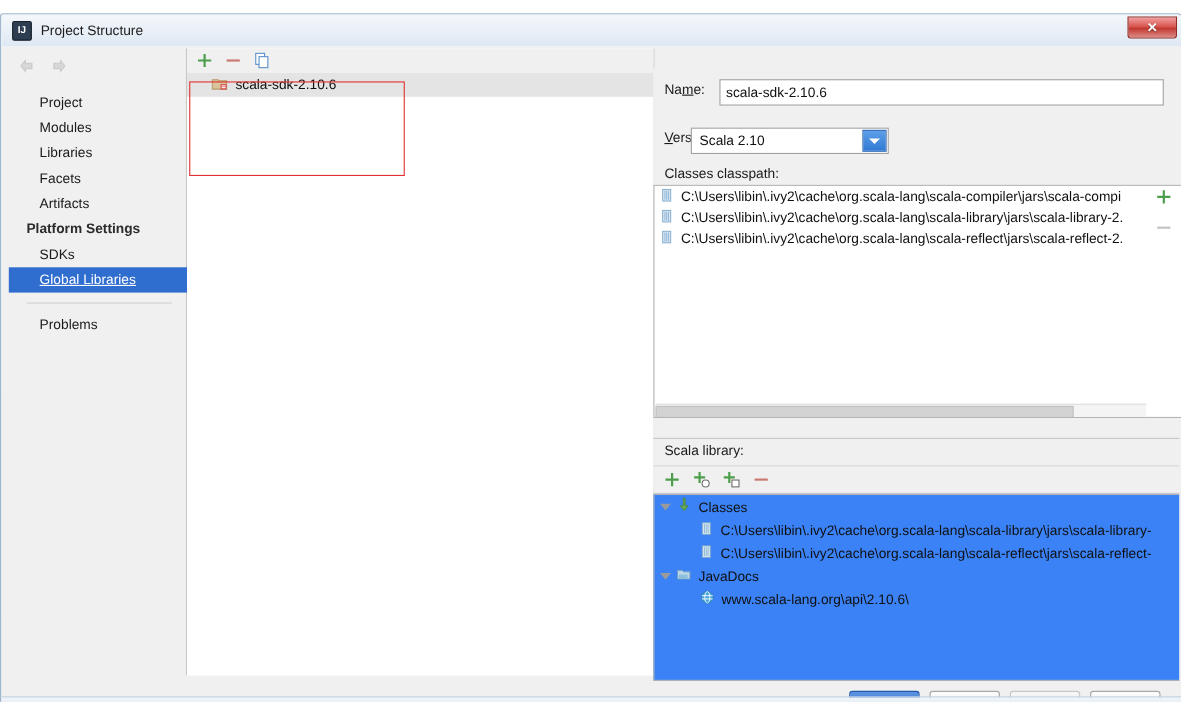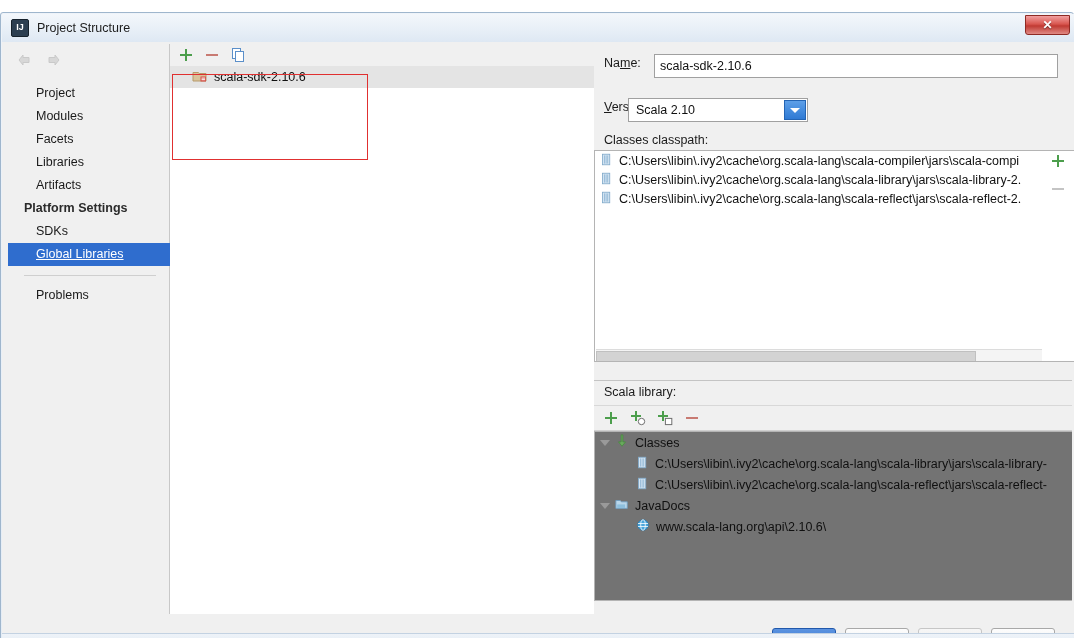--- a/index.html
+++ b/index.html
@@ -194,21 +194,21 @@
     left: 170px; top: 32px;
     width: 196px; height: 86px;
     box-sizing: border-box;
     border: 1.5px solid #e03030;
     pointer-events: none;
   }
 
   
   .right-panel {
     position: absolute;
-    left: 592px; top: 2px;
+    left: 592px; top: 20px;
     width: 478px; height: 570px;
     background: #f0f0f0;
   }
   .field-row {
     position: absolute;
     display: flex;
     align-items: center;
   }
   .field-label {
     font-size: 12.5px;
@@ -347,21 +347,21 @@
     align-items: center;
     padding-left: 9px;
     box-sizing: border-box;
     gap: 11px;
     border-bottom: 1px solid #d0d0d0;
   }
   .sl-tree {
     position: absolute;
     left: 0; top: 51px;
     width: 478px; height: 170px;
-    background: #737373;
+    background: #3b82f6;
     border: 1px solid #b4b4b4;
     border-right: none;
     box-sizing: border-box;
     overflow: hidden;
   }
   .tree-row {
     height: 21px;
     display: flex;
     align-items: center;
     white-space: nowrap;
@@ -457,22 +457,22 @@
         <span class="nav-arrow">
           <svg viewBox="0 0 16 16" width="16" height="16">
             <path d="M9 3 L13 8 L9 13 L9 10.5 L3 10.5 L3 5.5 L9 5.5 Z" fill="#b9b9b9" stroke="#9a9a9a" stroke-width="1"></path>
           </svg>
         </span>
       </div>
 
       <div class="sidebar-list">
         <div class="nav-item">Project</div>
         <div class="nav-item">Modules</div>
+        <div class="nav-item">Libraries</div>
         <div class="nav-item">Facets</div>
-        <div class="nav-item">Libraries</div>
         <div class="nav-item">Artifacts</div>
 
         <div class="group-header">Platform Settings</div>
         <div class="nav-item">SDKs</div>
         <div class="nav-item selected">Global Libraries</div>
 
         <div class="sidebar-sep"></div>
         <div class="nav-item">Problems</div>
       </div>
     </div>

